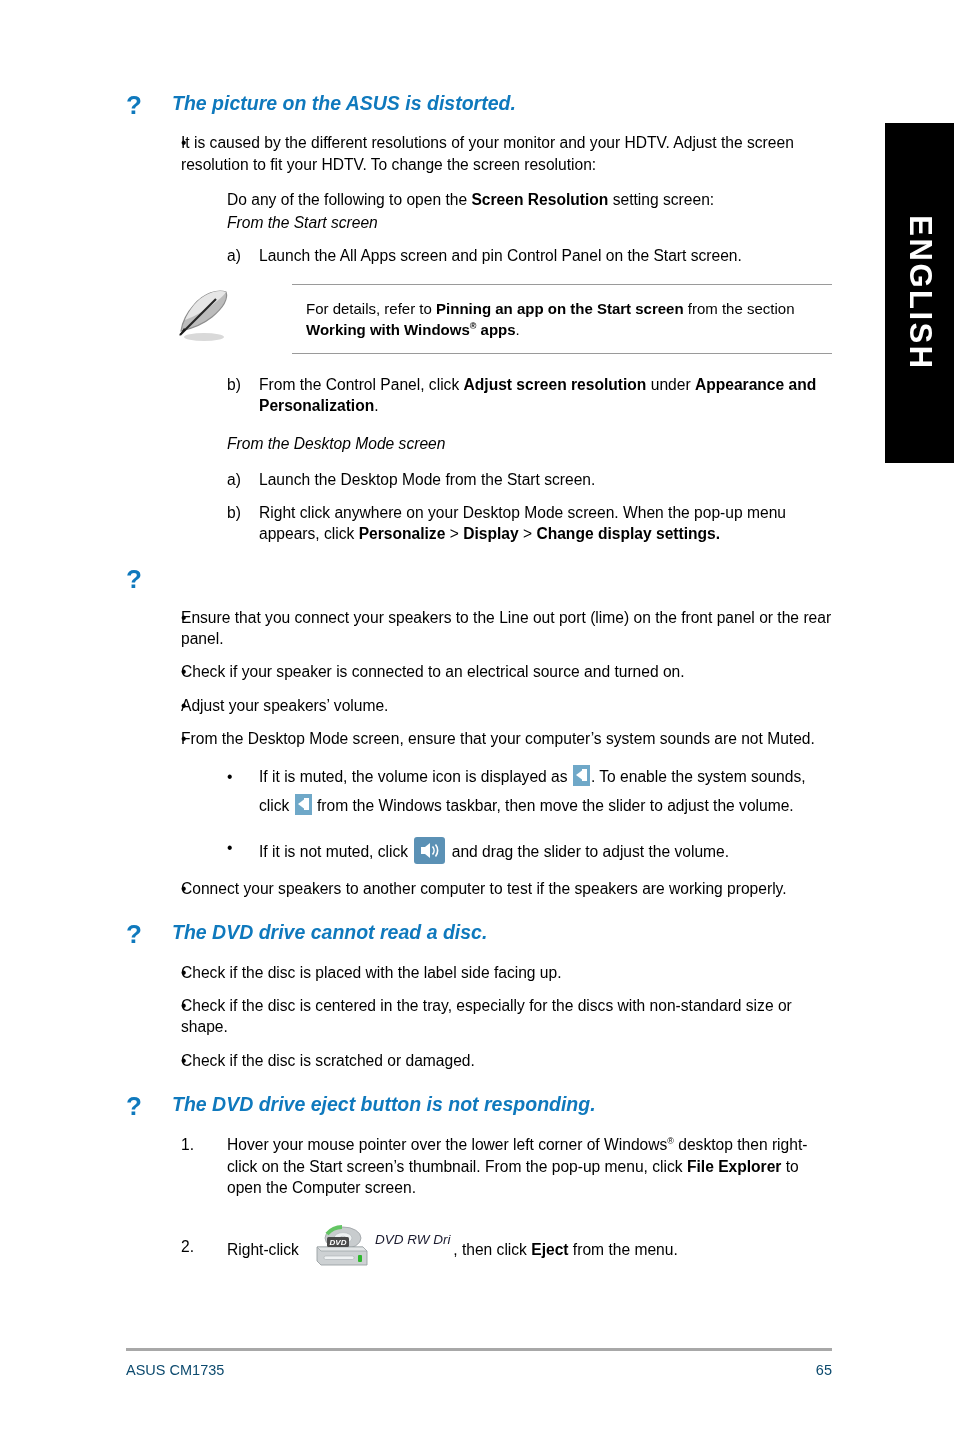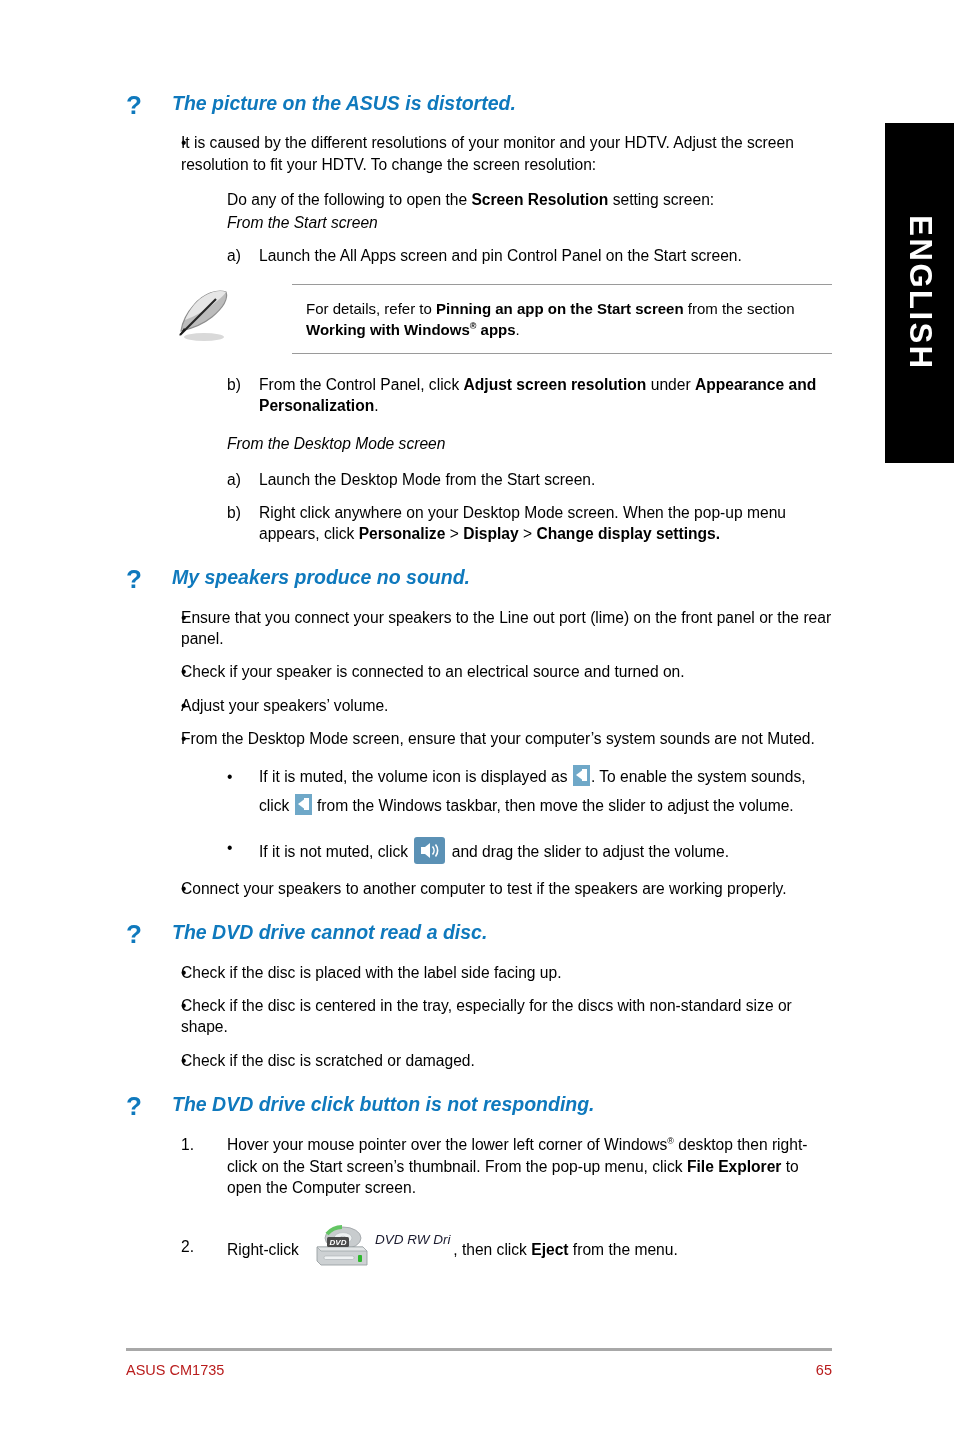--- a/index.html
+++ b/index.html
@@ -221,21 +221,21 @@
     background: #a8a8a8;
   }
   .footer {
     position: absolute;
     left: 126px;
     top: 1362px;
     width: 706px;
     display: flex;
     justify-content: space-between;
     font-size: 14.5px;
-    color: #b91c1c;
+    color: #0c4a6e;
   }
 </style>
 </head>
 <body>
 
 <div class="page">
 
   <div class="lang-tab">
     <span class="lang-text">ENGLISH</span>
   </div>
@@ -303,21 +303,20 @@
         <div class="alabel">b)</div>
         <div class="atext">
           <span>Right click anywhere on your Desktop Mode screen. When the pop-up menu appears, click </span><b>Personalize</b><span> &gt; </span><b>Display</b><span> &gt; </span><b>Change display settings.</b>
         </div>
       </div>
     </div>
 
     <div>
       <div class="qrow" style="margin-top:22px;">
         <div class="qmark">?</div>
-        <div class="qtitle">My speakers produce no sound.</div>
       </div>
 
       <div class="bitem" style="margin-top:13px;">
         <div class="bullet">•</div>
         <div class="btext body-text">Ensure that you connect your speakers to the Line out port (lime) on the front panel or the rear panel.</div>
       </div>
       <div class="bitem" style="margin-top:12px;">
         <div class="bullet">•</div>
         <div class="btext body-text">Check if your speaker is connected to an electrical source and turned on.</div>
       </div>
@@ -370,21 +369,21 @@
       </div>
       <div class="bitem" style="margin-top:12px;">
         <div class="bullet">•</div>
         <div class="btext body-text">Check if the disc is scratched or damaged.</div>
       </div>
     </div>
 
     <div>
       <div class="qrow" style="margin-top:22px;">
         <div class="qmark">?</div>
-        <div class="qtitle">The DVD drive click button is not responding.</div>
+        <div class="qtitle">The DVD drive eject button is not responding.</div>
       </div>
 
       <div class="alist-item body-text" style="margin-top:14px; padding-left:55px;">
         <div class="alabel" style="flex:0 0 46px; width:46px;">1.</div>
         <div class="atext">
           <span>Hover your mouse pointer over the lower left corner of Windows</span><sup style="font-size:9px">®</sup><span> desktop then right-click on the Start screen’s thumbnail. From the pop-up menu, click </span><b>File Explorer</b><span> to open the Computer screen.</span>
         </div>
       </div>
 
       <div class="alist-item body-text" style="margin-top:26px; padding-left:55px; align-items:center;">

